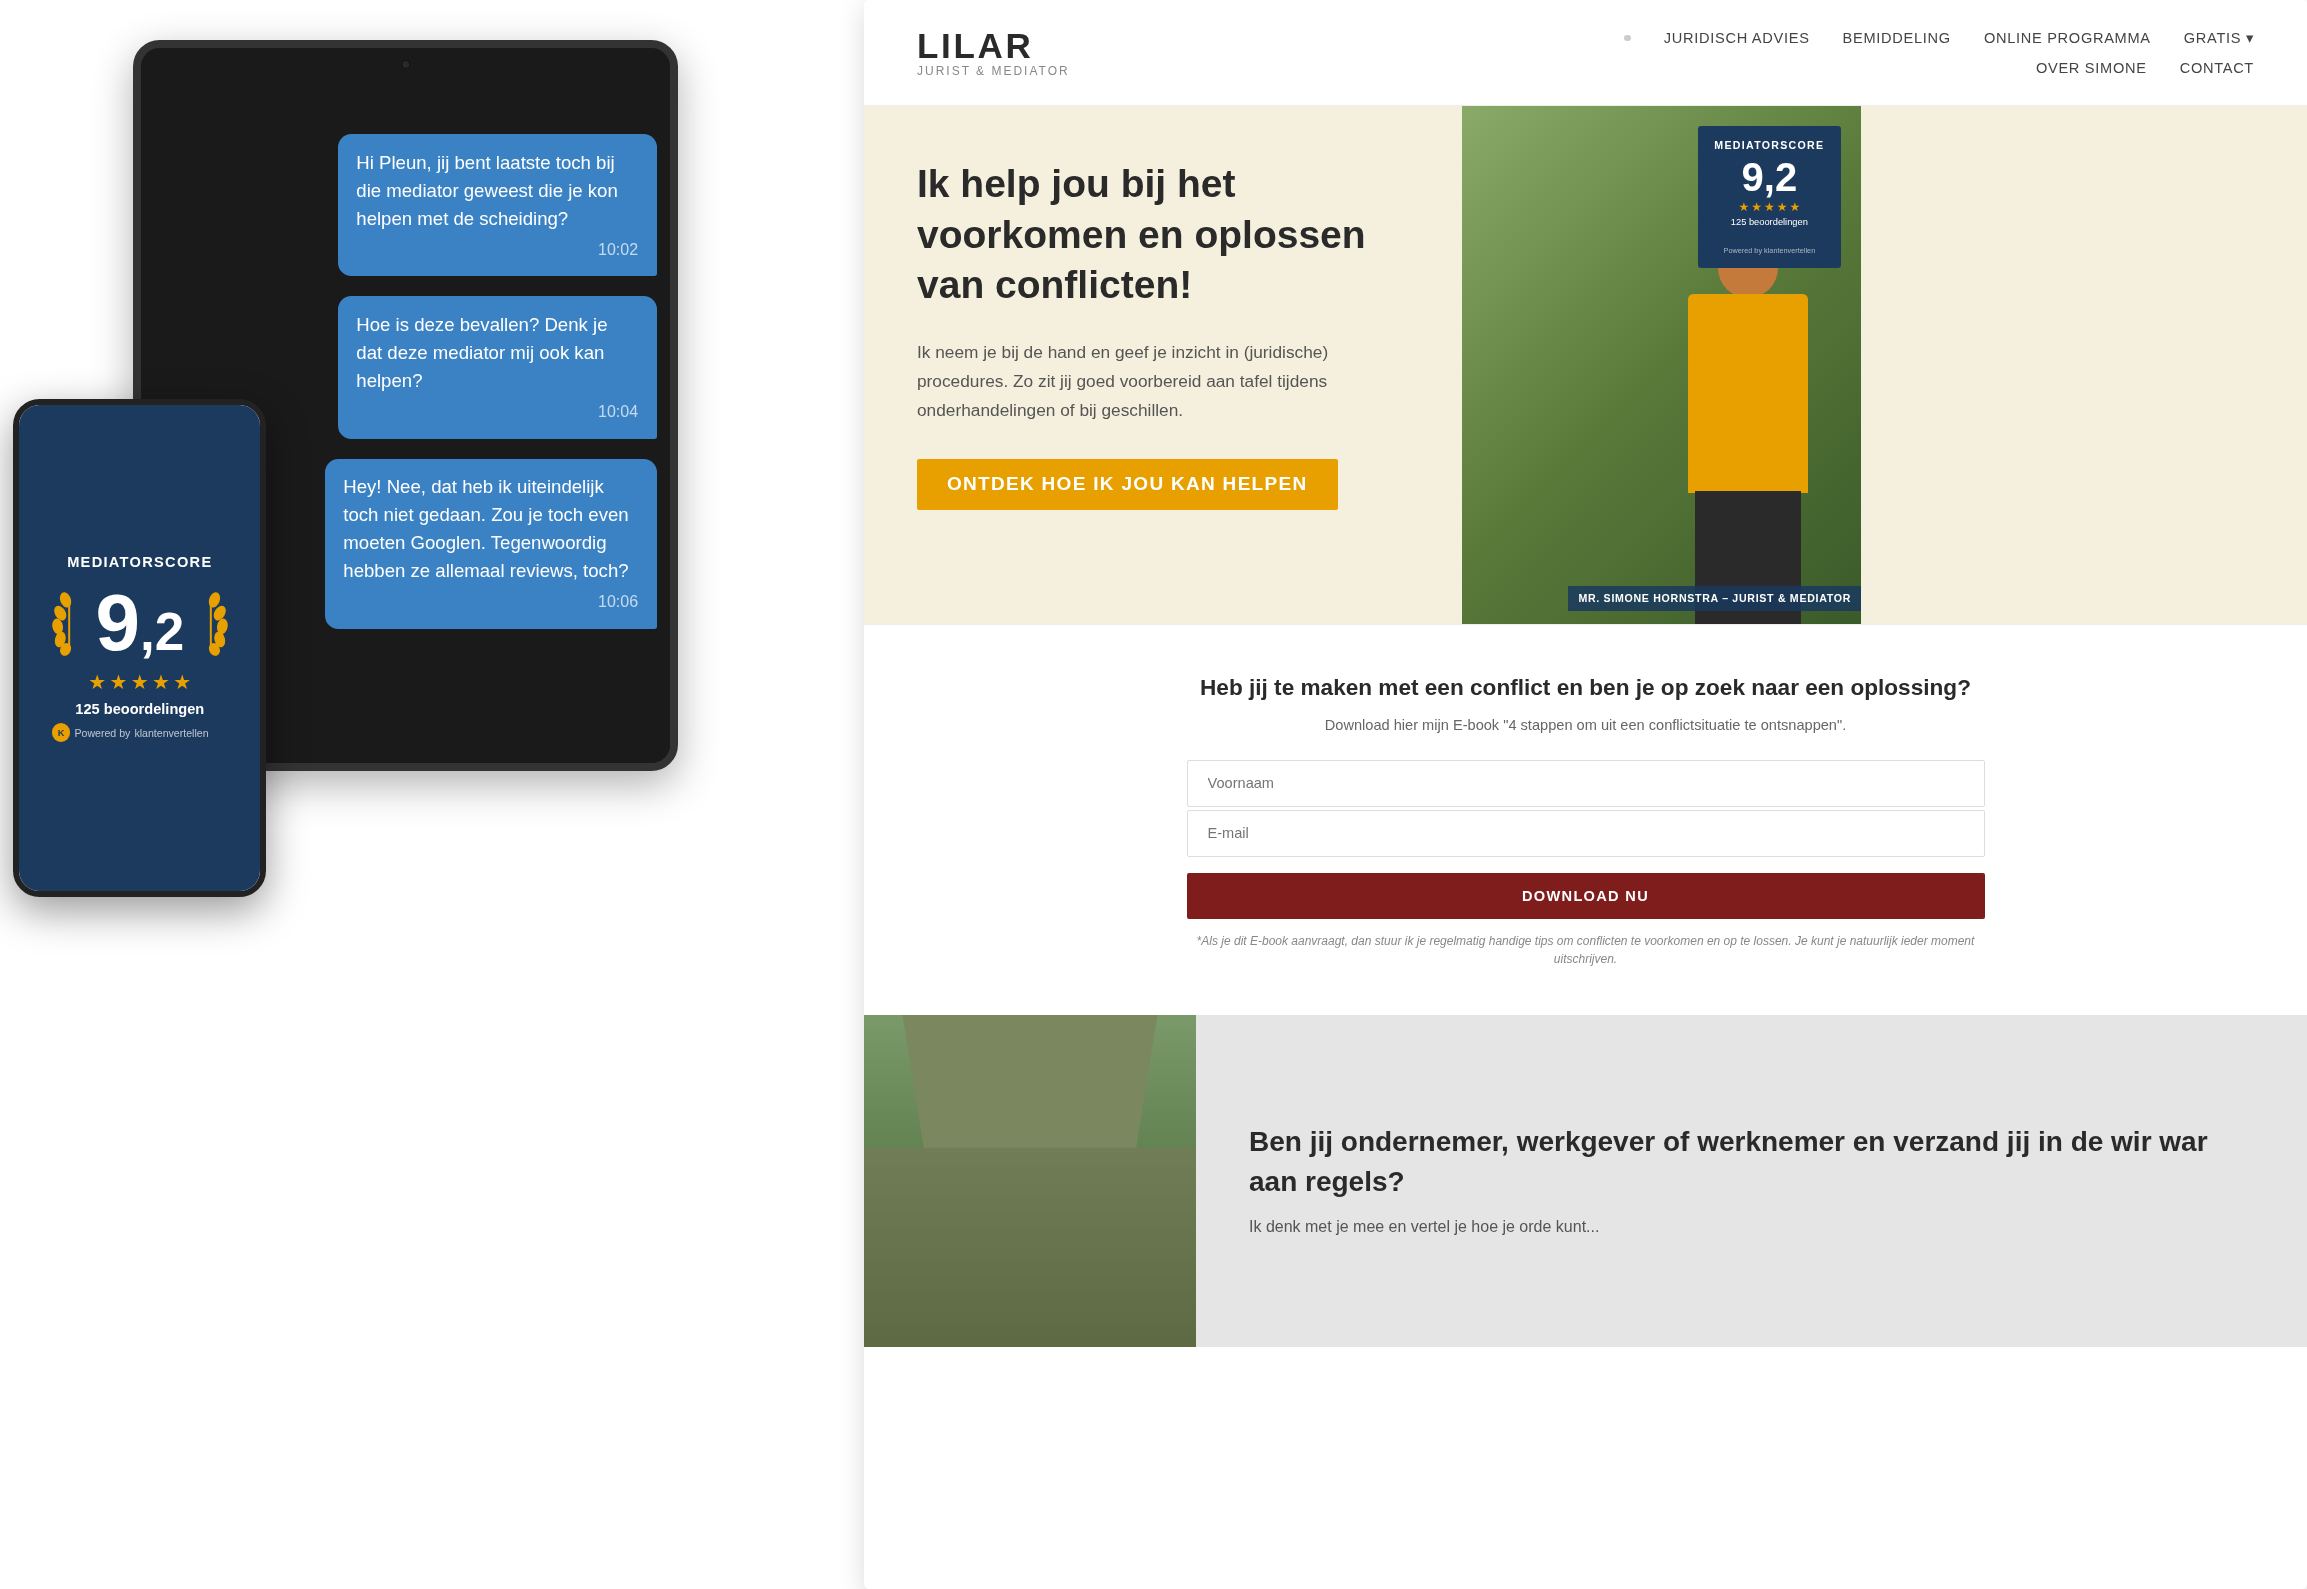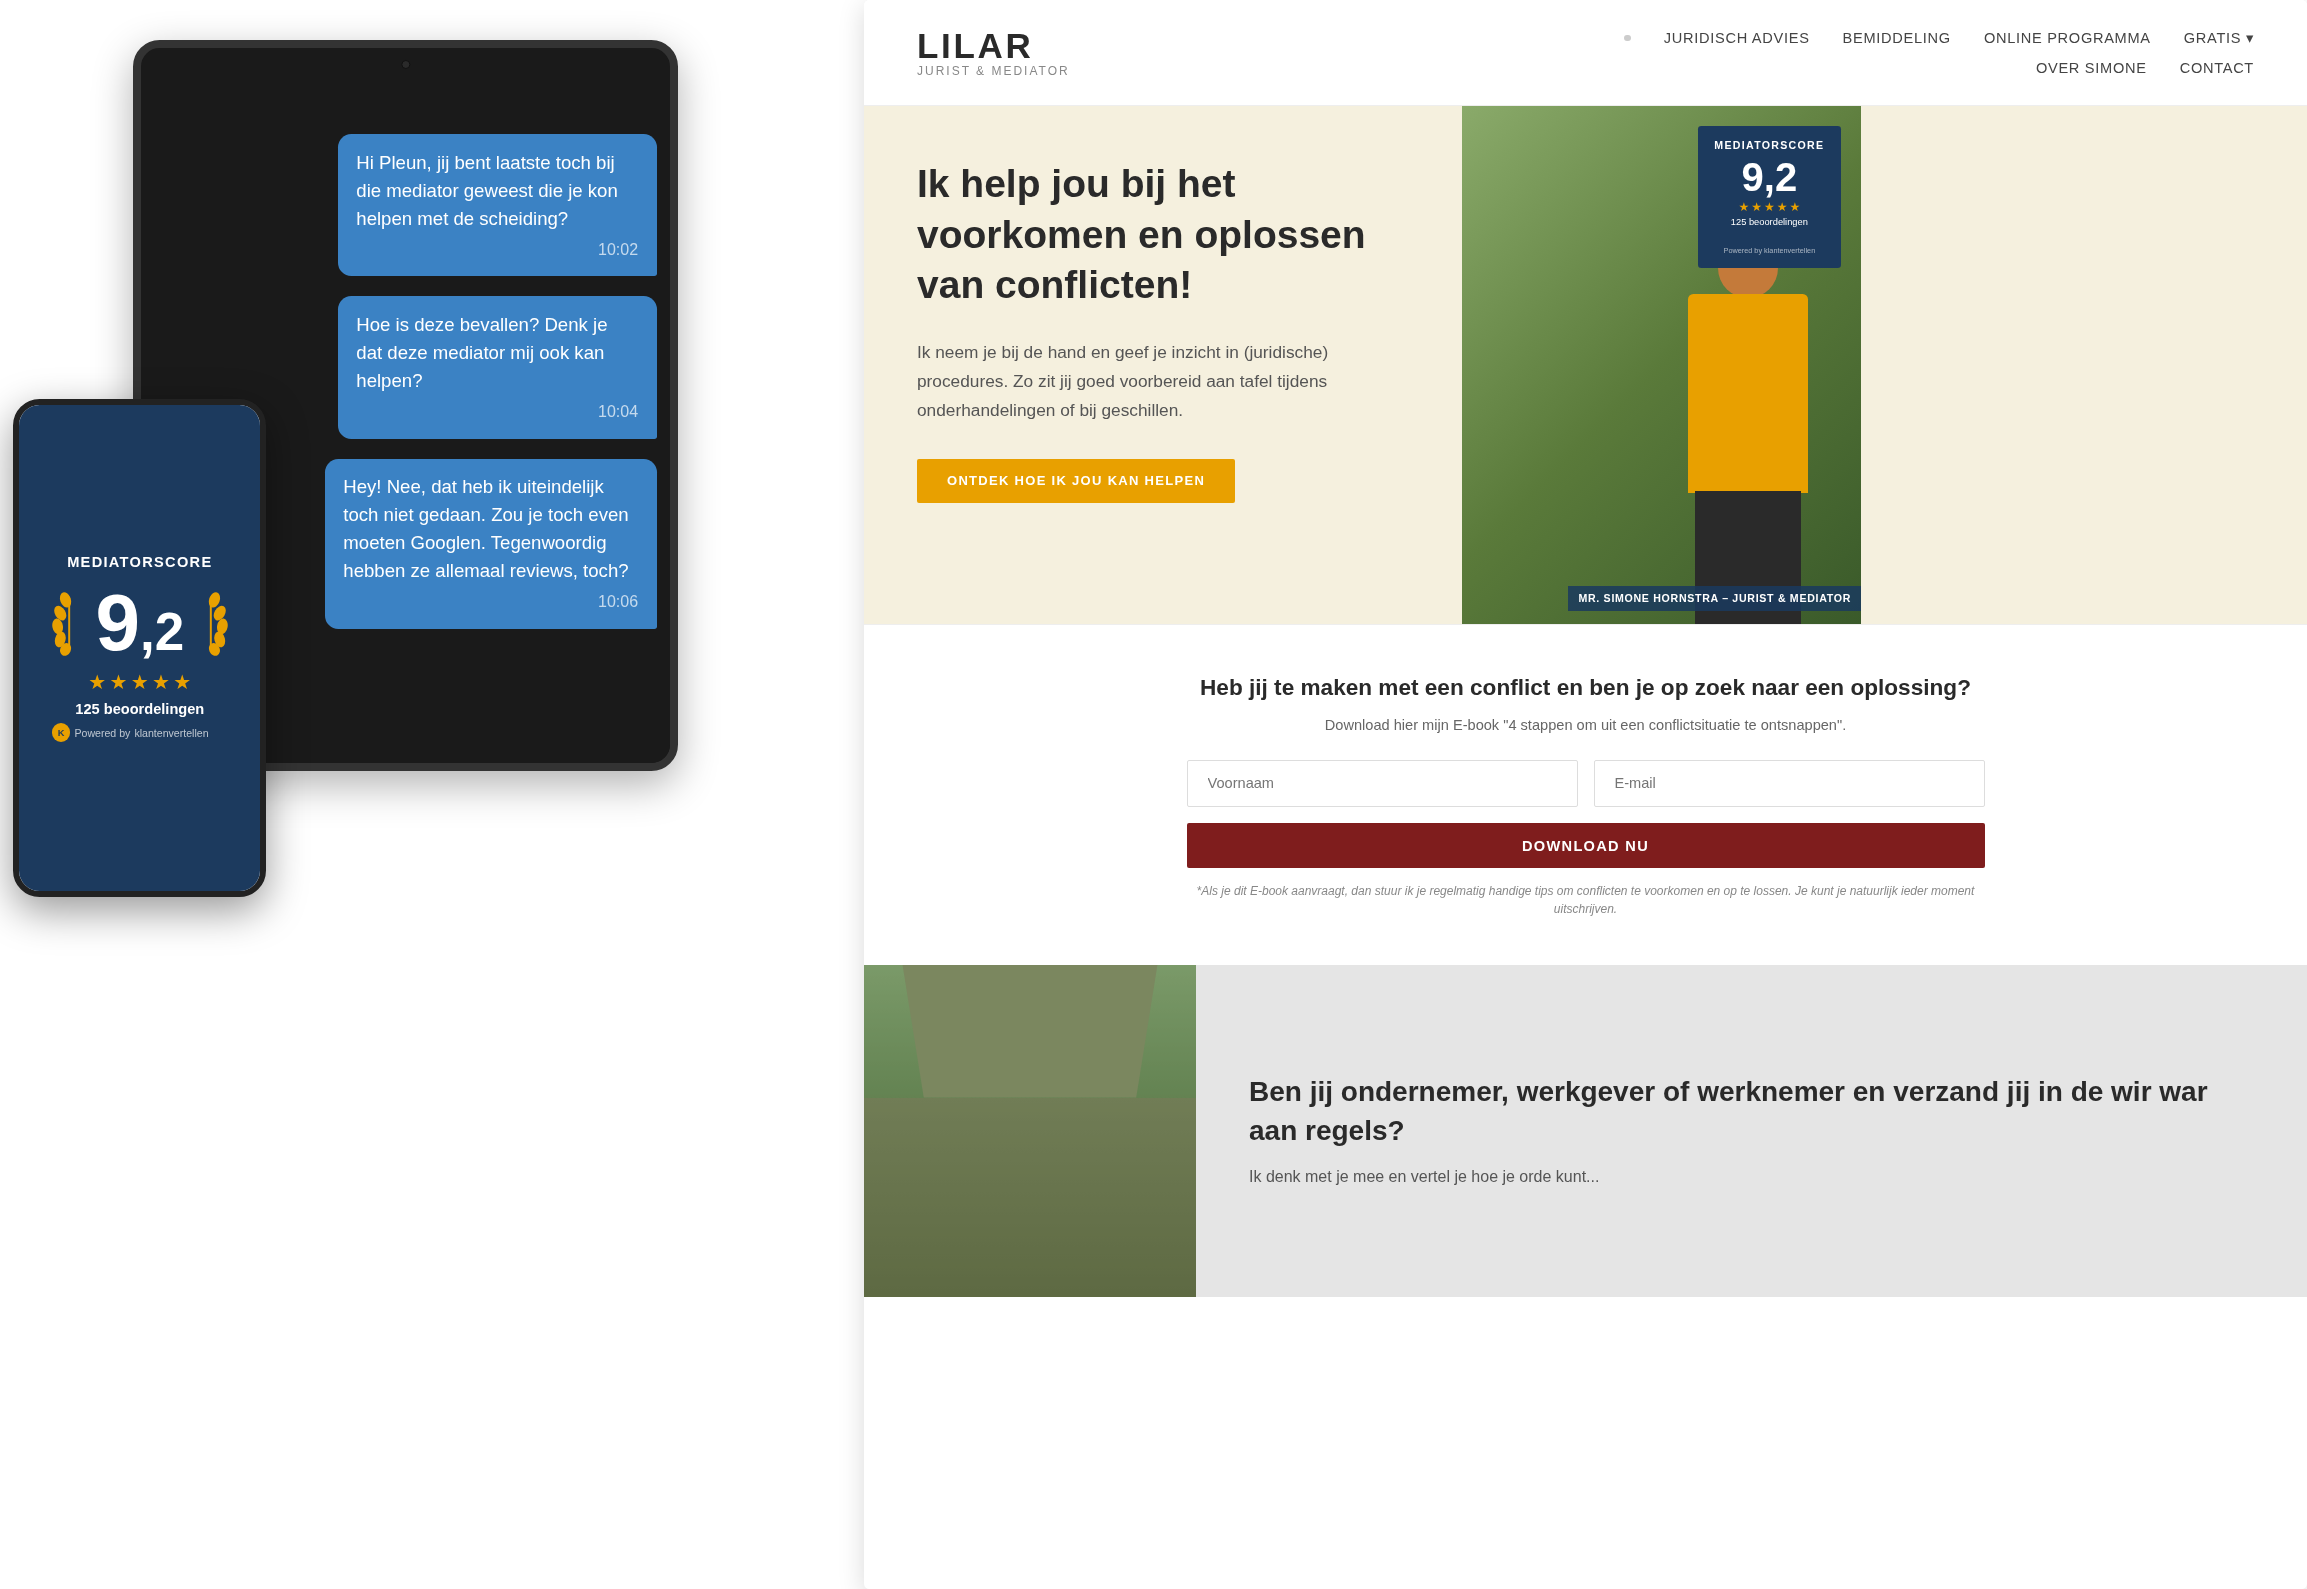--- a/index.html
+++ b/index.html
@@ -254,21 +254,21 @@
       font-size: 17.3px;
       color: #555;
       line-height: 1.7;
       margin-bottom: 33px;
     }
     .hero-cta {
       background: #e8a000;
       color: #fff;
       border: none;
       padding: 14.6px 30px;
-      font-size: 13px;
+      font-size: 19px;
       font-weight: bold;
       letter-spacing: 1.3px;
       cursor: pointer;
       border-radius: 2px;
     }
     .hero-image {
       flex: 0 0 399px;
       position: relative;
       overflow: hidden;
     }
@@ -330,25 +330,26 @@
       margin-bottom: 13.3px;
       line-height: 1.4;
     }
     .ebook-sub {
       font-size: 14.6px;
       color: #666;
       margin-bottom: 26.6px;
     }
     .ebook-form {
       display: flex;
-      gap: 16px;
+      gap: 3px;
       margin-bottom: 16.6px;
       max-width: 798px;
       margin-left: auto;
       margin-right: auto;
+      flex-direction: column;
     }
     .ebook-input {
       flex: 1;
       padding: 14.6px 20px;
       border: 0.7px solid #ddd;
       font-size: 14.6px;
       color: #aaa;
       border-radius: 2px;
     }
     .ebook-btn {

